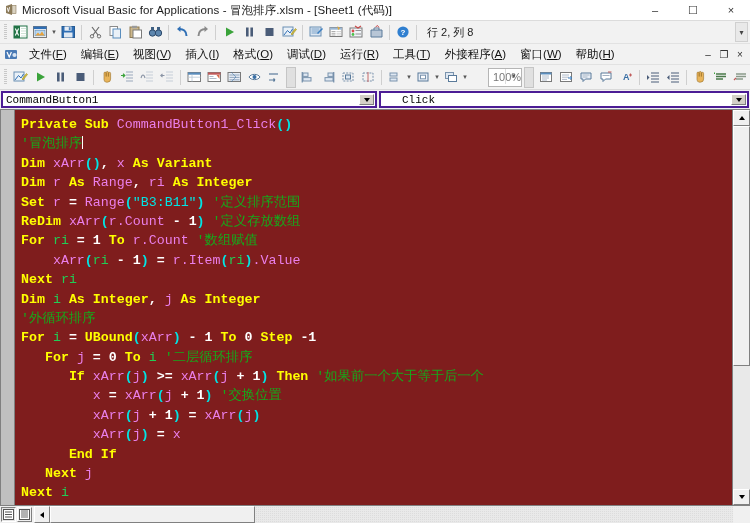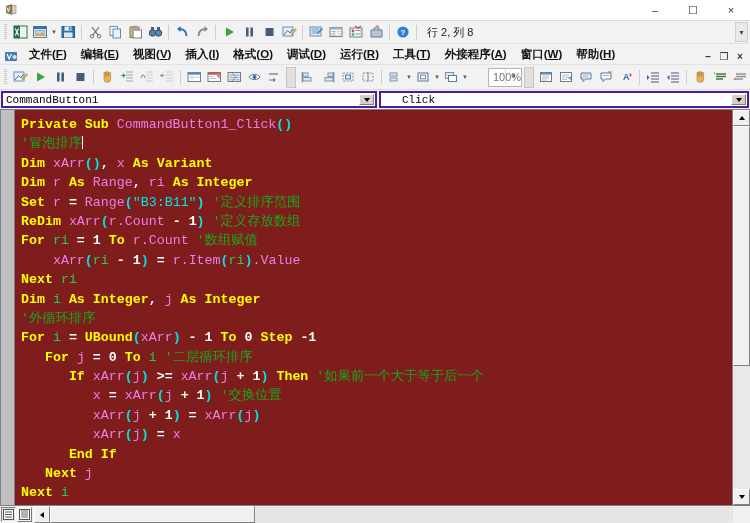--- a/index.html
+++ b/index.html
@@ -49,22 +49,22 @@
     margin-left:4px;font-size:11px;color:#222;white-space:nowrap;padding-left:3px;
   }
   .tb-overflow{
     margin-left:auto;margin-right:2px;width:11px;height:18px;
     display:flex;align-items:center;justify-content:center;font-size:8px;color:#444;
     background:#e9e9e9;border:1px solid #d0d0d0;
   }
 
   
   .menubar{
-    display:flex;align-items:flex-end;height:20px;min-height:20px;
-    background:#f2f2f2;border-bottom:1px solid #e2e2e2;padding-left:2px;position:relative;font-weight:bold;
+    display:flex;align-items:center;height:20px;min-height:20px;
+    background:#f2f2f2;border-bottom:1px solid #e2e2e2;padding-left:2px;position:relative;
   }
   .menu-icon{width:18px;height:16px;display:flex;align-items:center;justify-content:center;flex:0 0 auto;margin-right:2px;}
   .mi{
     font-size:11.5px;color:#111;padding:2px 7px;white-space:nowrap;flex:0 0 auto;
   }
   .mi u{text-decoration:underline;}
   .menubar .win-btns2{position:absolute;right:2px;display:flex;align-items:center;}
   .mwb{width:16px;height:16px;display:flex;align-items:center;justify-content:center;font-size:10px;color:#333;}
 
   
@@ -178,20 +178,21 @@
 <div class="app">
 
   <div class="titlebar">
     <span class="title-icon">
       <svg width="14" height="14" viewBox="0 0 14 14">
         <path d="M2 3 L8 1 L8 12 L2 10 Z" fill="#8c7b5a"></path>
         <rect x="8" y="2.5" width="4" height="8" fill="#d9d2c0" stroke="#8c7b5a" stroke-width="0.6"></rect>
         <path d="M3.2 4.6 L4.4 8.6 L5.6 4.2" stroke="#fff" stroke-width="0.9" fill="none"></path>
       </svg>
     </span>
+    <span class="title-text">Microsoft Visual Basic for Applications - 冒泡排序.xlsm - [Sheet1 (代码)]</span>
     <div class="win-btns">
       <div class="win-btn">–</div>
       <div class="win-btn">☐</div>
       <div class="win-btn close">×</div>
     </div>
   </div>
 
   <div class="tb">
     <span class="grip"></span>
 

